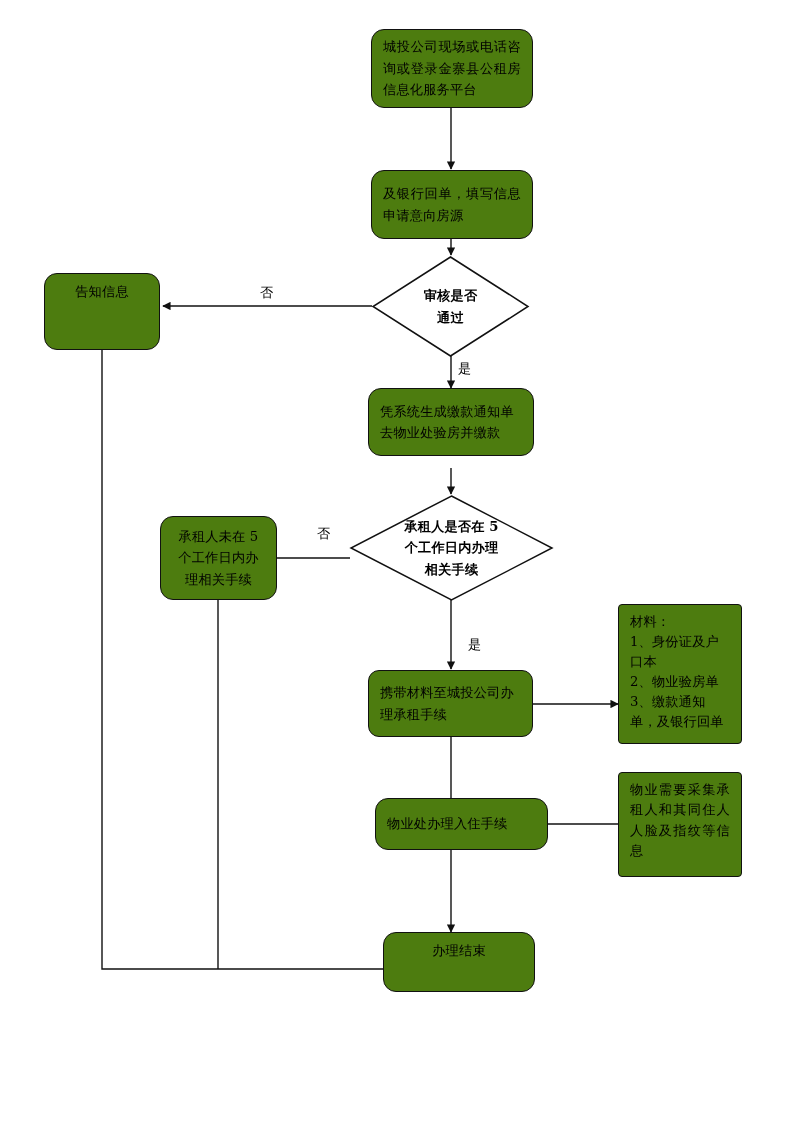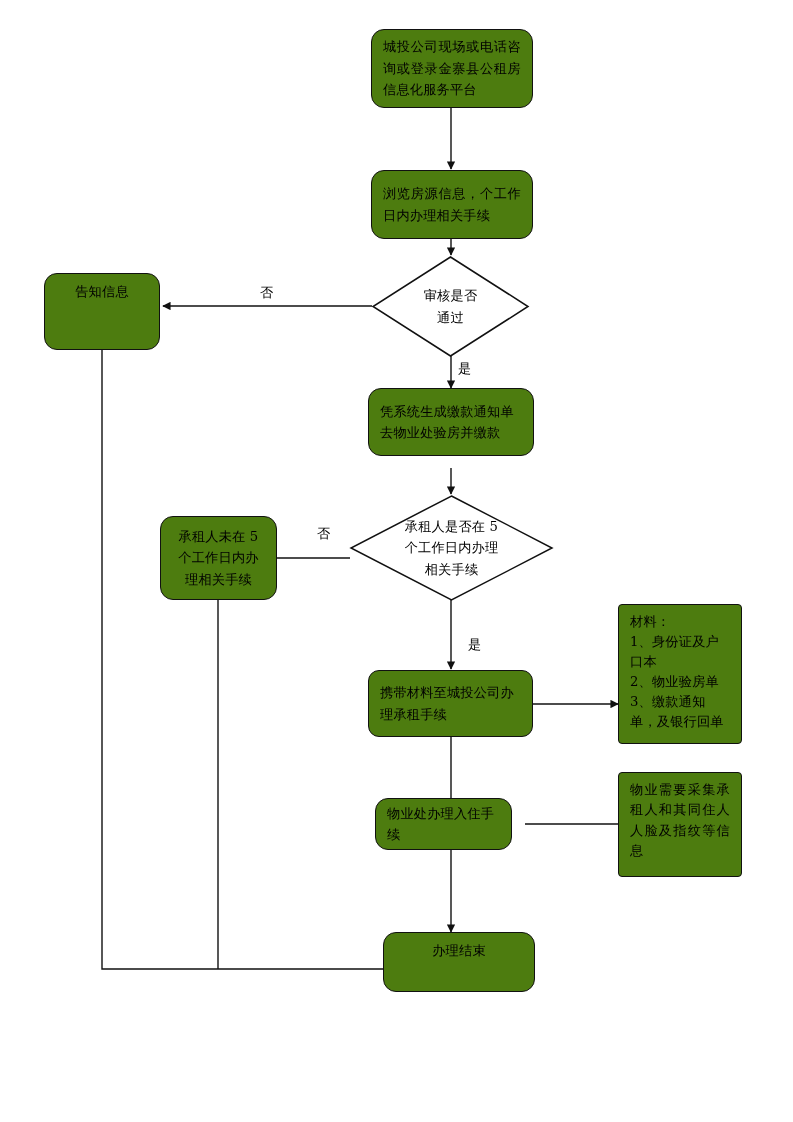--- a/index.html
+++ b/index.html
@@ -44,20 +44,21 @@
   .node .txt { width: 100%; }
   .node.va-center { align-items: center; }
   .node.va-top { align-items: flex-start; }
   .node.ta-center .txt { text-align: center; }
   .node.ta-left .txt { text-align: left; }
   .node.ta-just .txt { text-align: justify; text-align-last: left; }
 
   .diamond {
     position: absolute;
     z-index: 2;
+    font-weight: bold;
   }
   .diamond svg {
     position: absolute;
     left: 0; top: 0;
     overflow: visible;
   }
   .diamond .dlabel {
     position: absolute;
     left: 0; top: 0;
     width: 100%; height: 100%;
@@ -119,21 +120,21 @@
 
       <line x1="218" y1="600" x2="218" y2="969"></line>
     </g>
   </svg>
 
   <div class="node rounded va-center ta-just" style="left:371px; top:29px; width:162px; height:79px;">
     <span class="txt">城投公司现场或电话咨询或登录金寨县公租房信息化服务平台</span>
   </div>
 
   <div class="node rounded va-center ta-just" style="left:371px; top:170px; width:162px; height:69px;">
-    <span class="txt">浏览房源信息，个工作日内办理相关手续</span>
+    <span class="txt">及银行回单，填写信息申请意向房源</span>
   </div>
 
   <div class="diamond" style="left:372px; top:256px; width:157px; height:101px;">
     <svg width="157" height="101" viewBox="0 0 157 101" xmlns="http://www.w3.org/2000/svg">
       <polygon points="78.5,1 156,50.5 78.5,100 1,50.5" fill="#ffffff" stroke="#111111" stroke-width="1.5"></polygon>
     </svg>
     <div class="dlabel">
       <div>
         <div>审核是否</div>
         <div>通过</div>
@@ -172,21 +173,21 @@
 
   <div class="node sharp va-top ta-left" style="left:618px; top:604px; width:124px; height:140px; line-height:1.52;">
     <span class="txt">
       <span>材料：</span><br>
       <span>1、身份证及户口本</span><br>
       <span>2、物业验房单</span><br>
       <span>3、缴款通知单，及银行回单</span>
     </span>
   </div>
 
-  <div class="node rounded va-center ta-left" style="left:375px; top:798px; width:137px; height:52px;">
+  <div class="node rounded va-center ta-left" style="left:375px; top:798px; width:173px; height:52px;">
     <span class="txt">物业处办理入住手续</span>
   </div>
 
   <div class="node sharp va-top ta-just" style="left:618px; top:772px; width:124px; height:105px; line-height:1.55;">
     <span class="txt">物业需要采集承租人和其同住人人脸及指纹等信息</span>
   </div>
 
   <div class="node rounded va-top ta-center" style="left:383px; top:932px; width:152px; height:60px;">
     <span class="txt">办理结束</span>
   </div>

